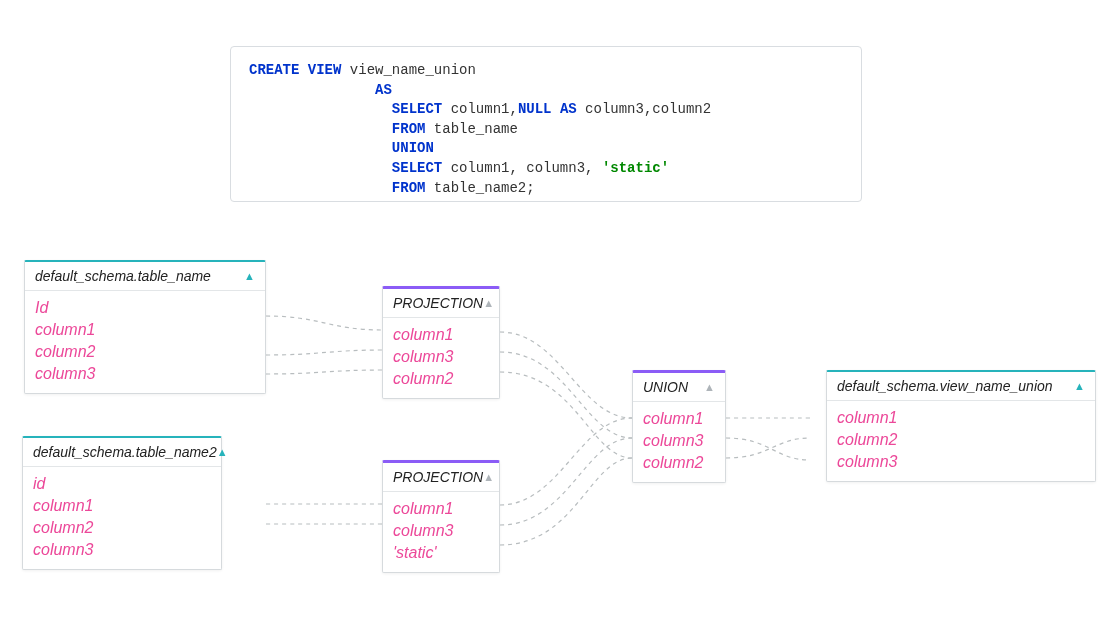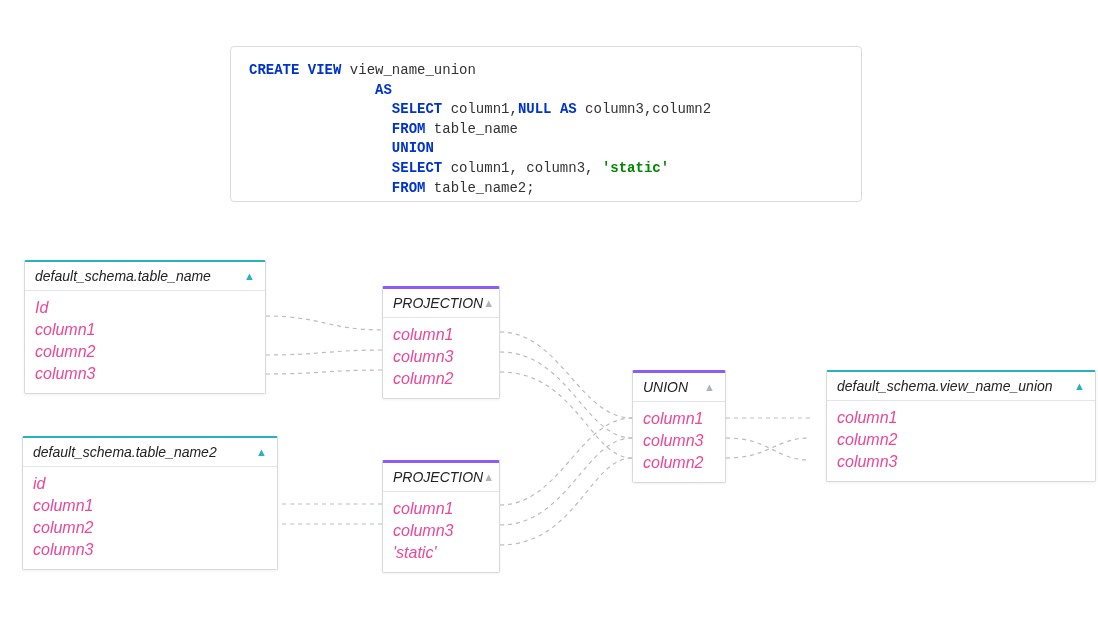--- a/index.html
+++ b/index.html
@@ -129,21 +129,21 @@
       <span class="chev">▲</span>
     </div>
     <div class="node-body">
       <div class="row">Id</div>
       <div class="row">column1</div>
       <div class="row">column2</div>
       <div class="row">column3</div>
     </div>
   </div>
 
-  <div class="node" style="left:22px; top:436px; width:256px;">
+  <div class="node" style="left:22px; top:436px; width:200px;">
     <div class="node-header">
       <span>default_schema.table_name2</span>
       <span class="chev">▲</span>
     </div>
     <div class="node-body">
       <div class="row">id</div>
       <div class="row">column1</div>
       <div class="row">column2</div>
       <div class="row">column3</div>
     </div>

